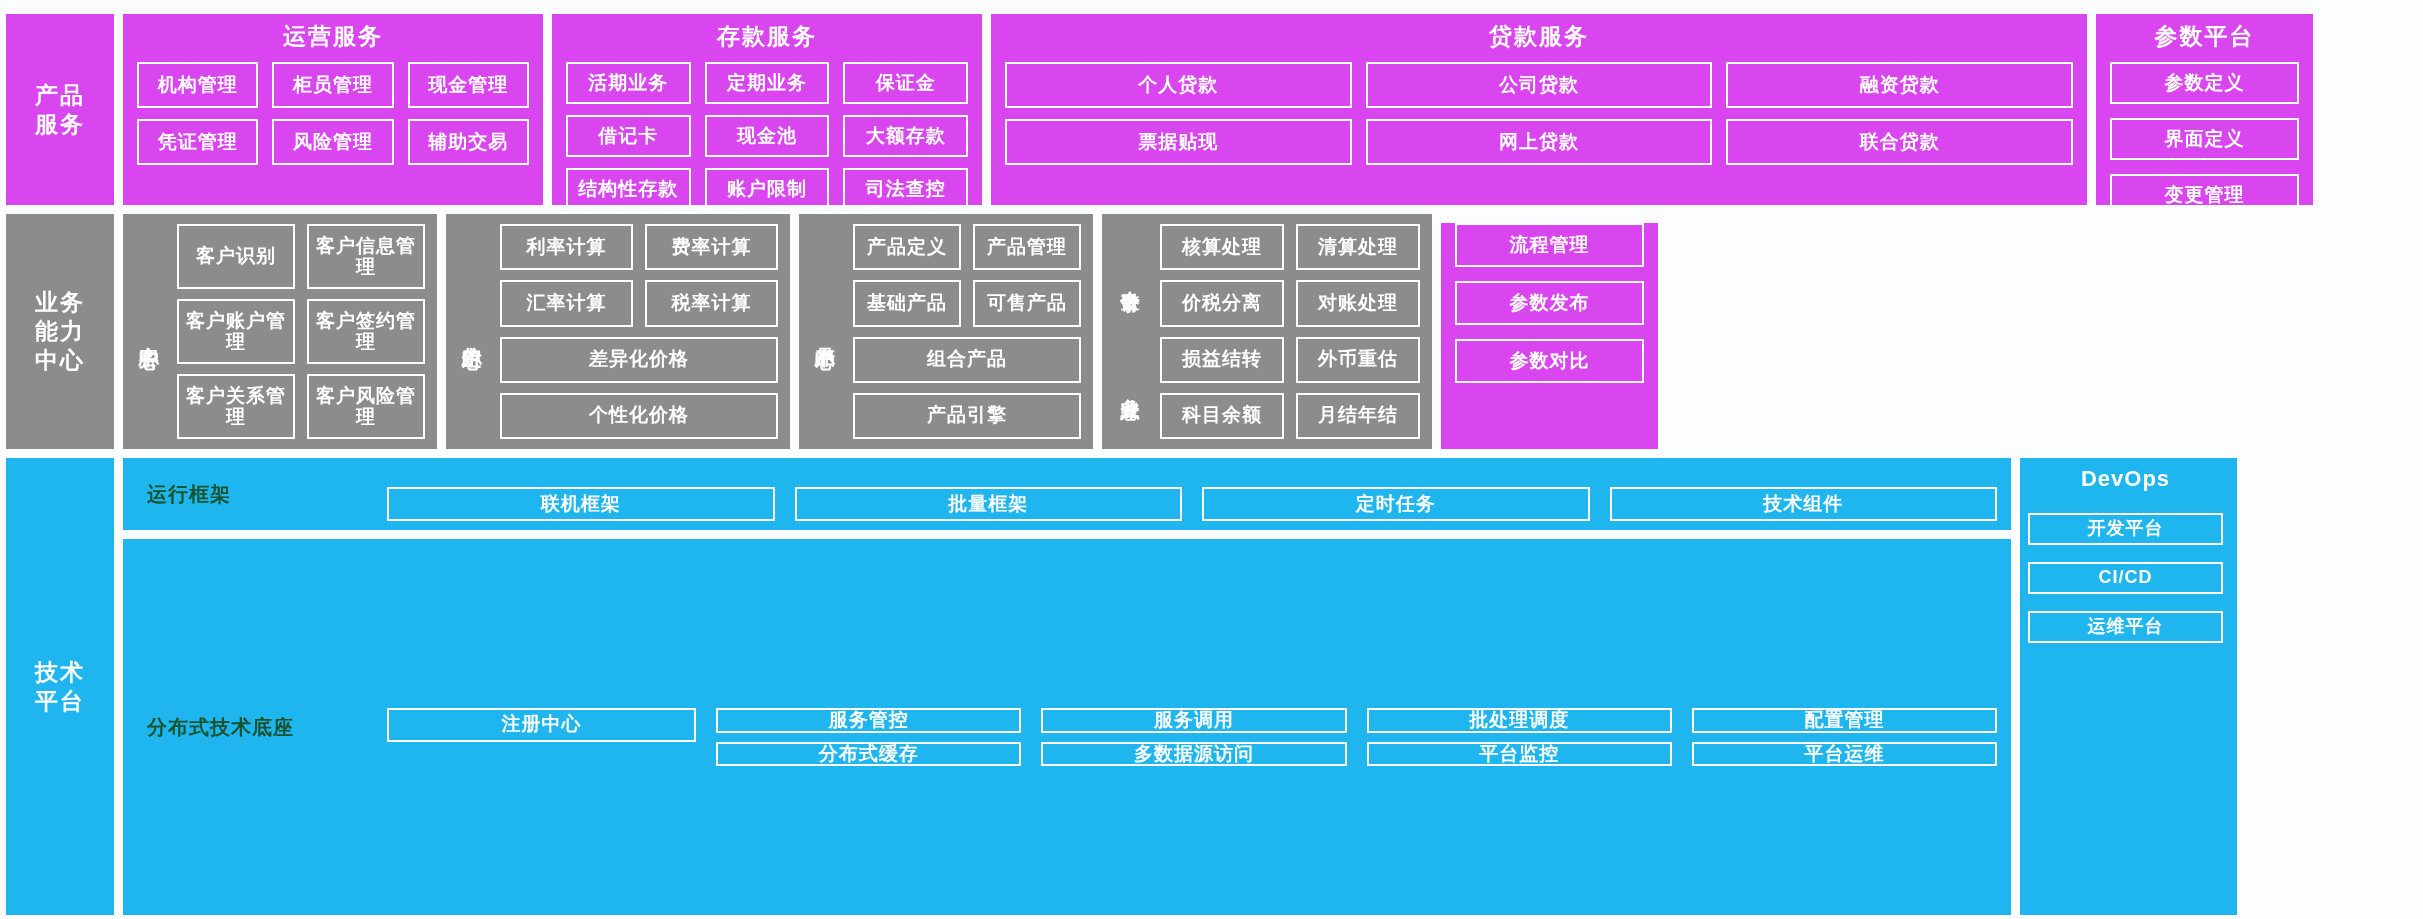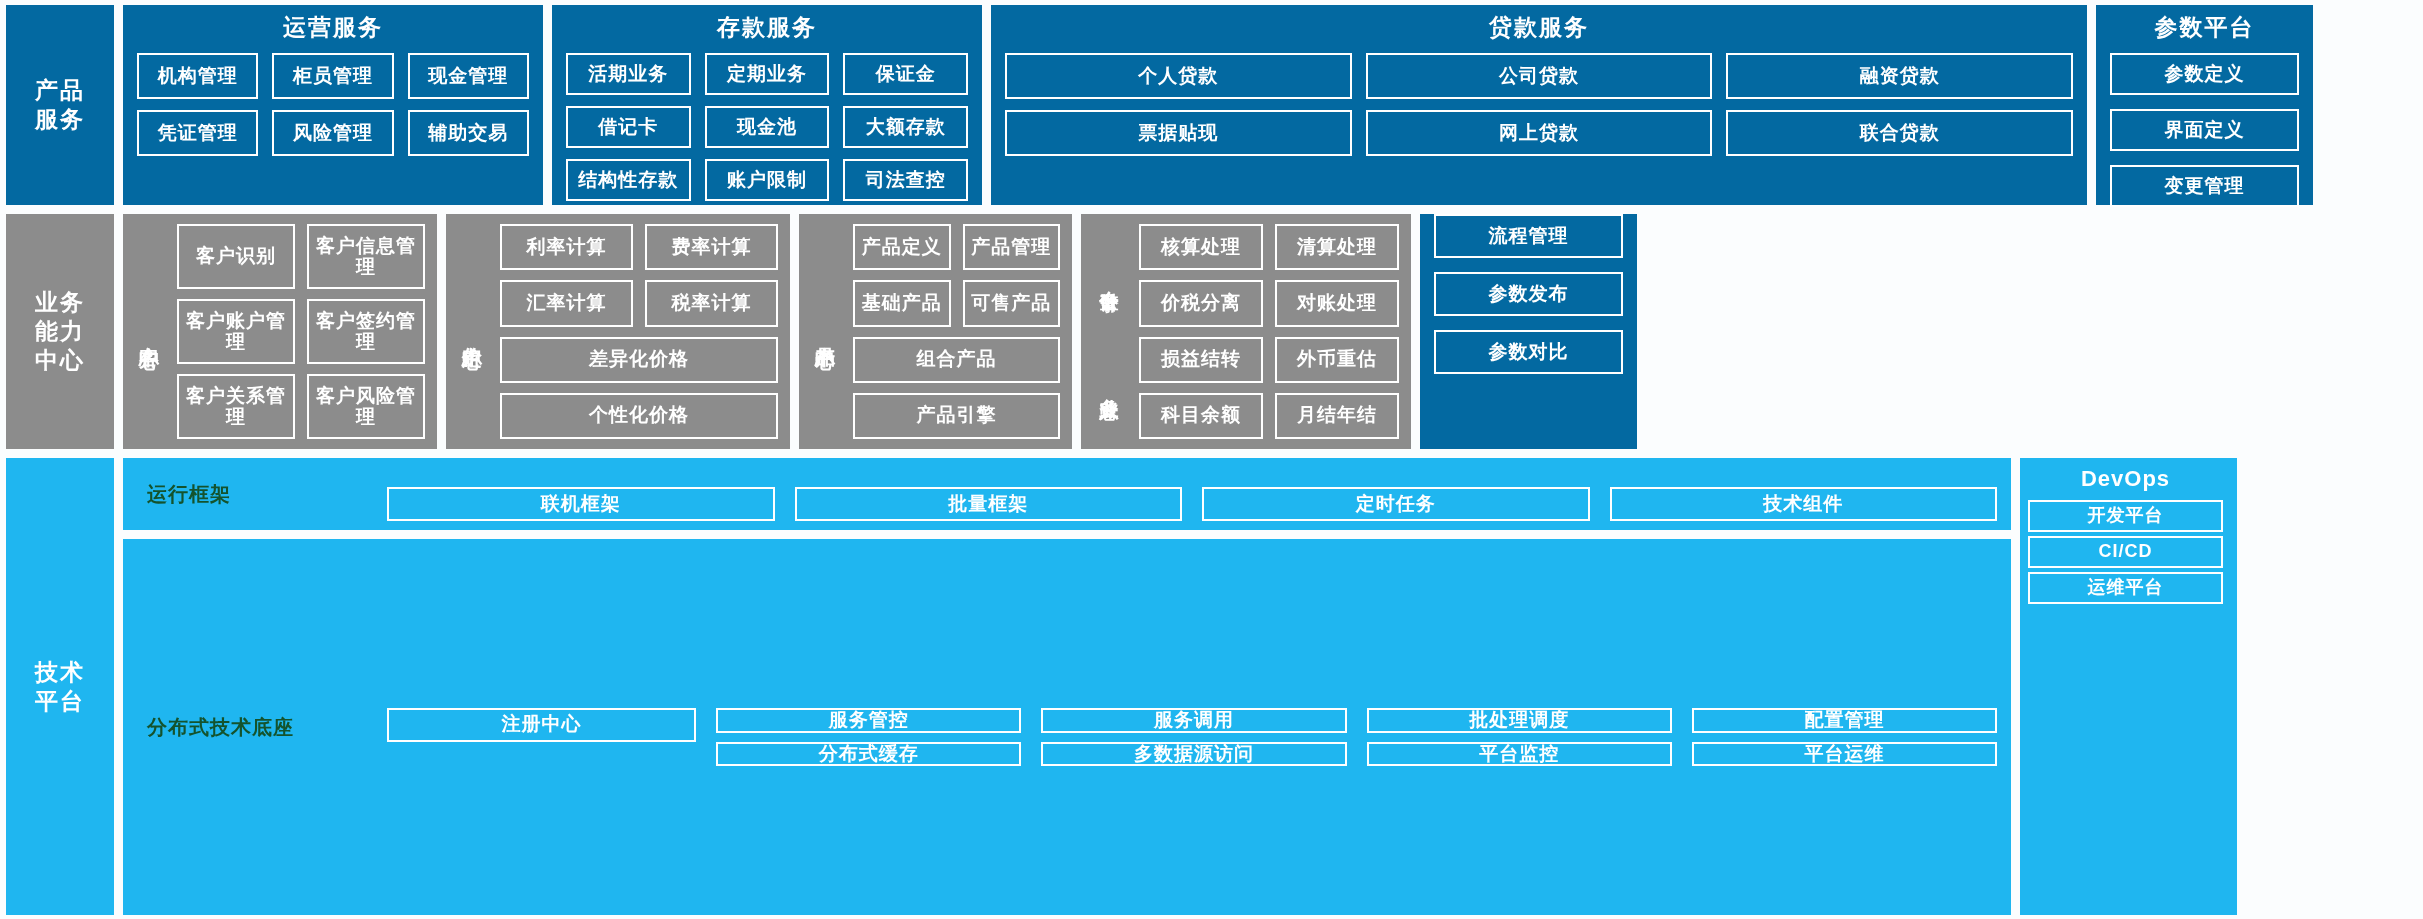--- a/index.html
+++ b/index.html
@@ -5,21 +5,21 @@
   * { box-sizing: border-box; margin: 0; padding: 0; }
   html, body {
     width: 2423px; height: 919px;
     background: #fbfdfe;
     font-family: "Liberation Sans", "DejaVu Sans", sans-serif;
     overflow: hidden;
   }
   .page { width: 2423px; height: 919px; position: relative; padding: 5px 6px 4px 6px; display: flex; flex-direction: column; gap: 9px; }
 
   
-  .cyan { background: #0369a1; }
+  .cyan { background: #d946ef; margin-top: 9px; }
   .gray { background: #8C8C8C; }
   .blue { background: #1FB6F0; }
 
   
   .chip {
     border: 2px solid #ffffff;
     color: #ffffff;
     display: flex; align-items: center; justify-content: center;
     text-align: center;
     font-weight: bold;
@@ -61,41 +61,41 @@
   
   .row2 { display:flex; gap: 9px; height: 235px; }
   .r2-rail { width: 108px; }
   .center-box { display:flex; padding: 10px 12px 10px 6px; gap: 8px; }
   .center-box .vlabel { width: 40px; flex: none; }
   .cb-body { flex:1; display:flex; flex-direction:column; gap: 10px; }
   .cb-row { display:flex; gap: 12px; flex: 1; }
   .cb-row .chip { flex: 1; }
   .c-cust  { width: 314px; }
   .c-price { width: 344px; }
-  .c-prod  { width: 273px; }
+  .c-prod  { width: 294px; }
   .c-acct  { width: 330px; }
   .acct-label { display:flex; flex-direction:column; align-items:center; justify-content:space-around; width: 44px; flex:none; }
   .acct-label .vlabel { writing-mode: vertical-rl; font-size:19px; }
   .param-rail2 { width: 217px; display:flex; flex-direction:column; padding: 0 14px 6px 14px; gap: 14px; }
   .param-rail2 .chip { width:100%; height: 44px; }
 
   
   .row3 { display:flex; gap: 9px; flex: 1; }
   .r3-rail { width: 108px; }
   .tech-col { width: 1888px; display:flex; flex-direction:column; gap: 9px; }
   .tech-band { display:flex; align-items:center; padding: 9px 14px; gap: 10px; }
   .band-label { color:#14532d; font-weight:bold; font-size:20px; letter-spacing:1px; width: 240px; flex:none; padding-left:10px; }
   .band-items { flex:1; display:flex; gap: 20px; margin-top: 20px; }
   .band-items > .chip { flex:1; height: 34px; }
   .band2 { flex:1; }
   .band2 .band-items { gap: 20px; align-items:stretch; }
   .reg-chip { flex:1.0; }
   .stack { flex:1; display:flex; flex-direction:column; gap: 9px; }
   .stack .chip { flex:1; }
-  .devops-rail { width: 217px; display:flex; flex-direction:column; align-items:center; padding: 4px 14px 6px 8px; gap: 4px; }
+  .devops-rail { width: 217px; display:flex; flex-direction:column; align-items:center; padding: 4px 14px 6px 8px; gap: 17px; }
   .devops-title { color:#fff; font-weight:bold; font-size:22px; letter-spacing:1px; padding: 4px 0 4px 0; }
   .devops-rail .chip { width:100%; height: 32px; font-size:18px; }
 </style>
 </head>
 <body>
 
 <div class="page">
 
   <div class="row1">
 

